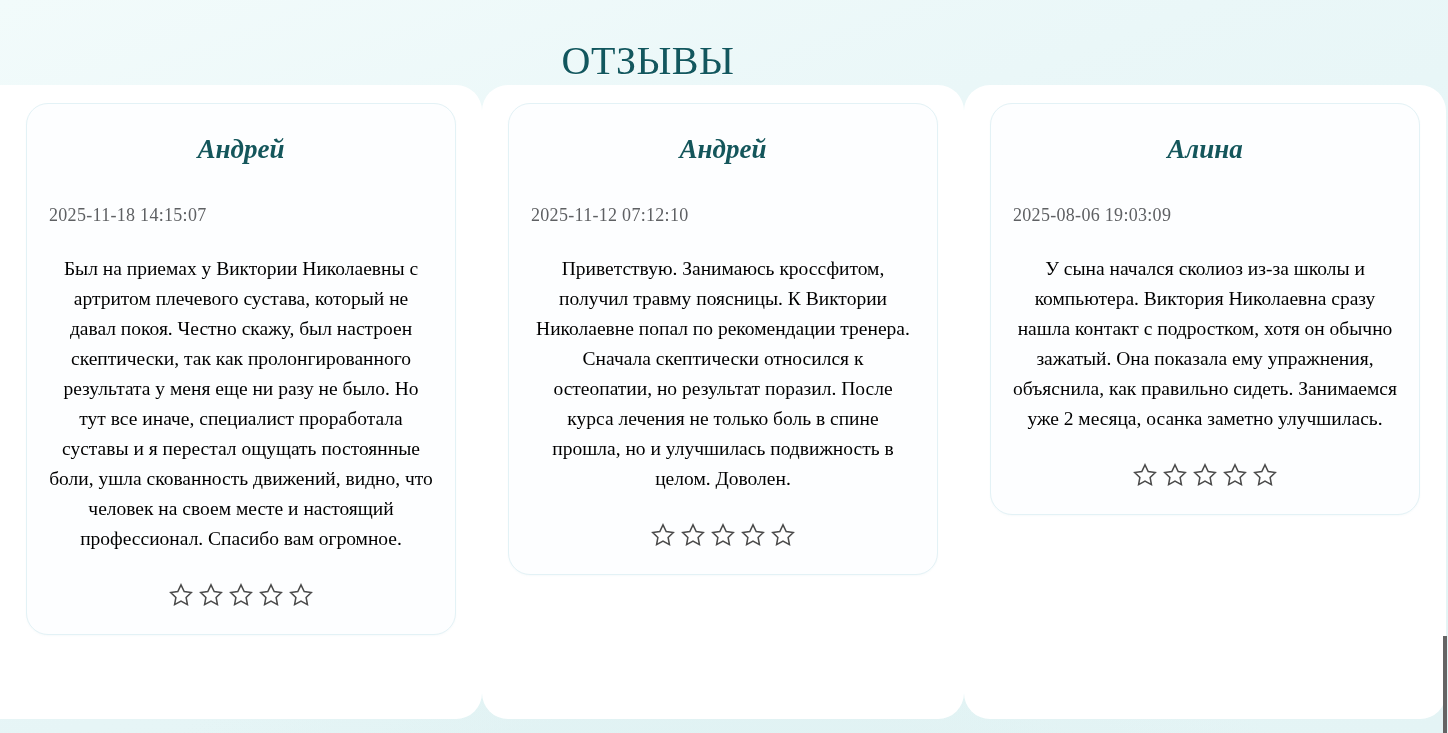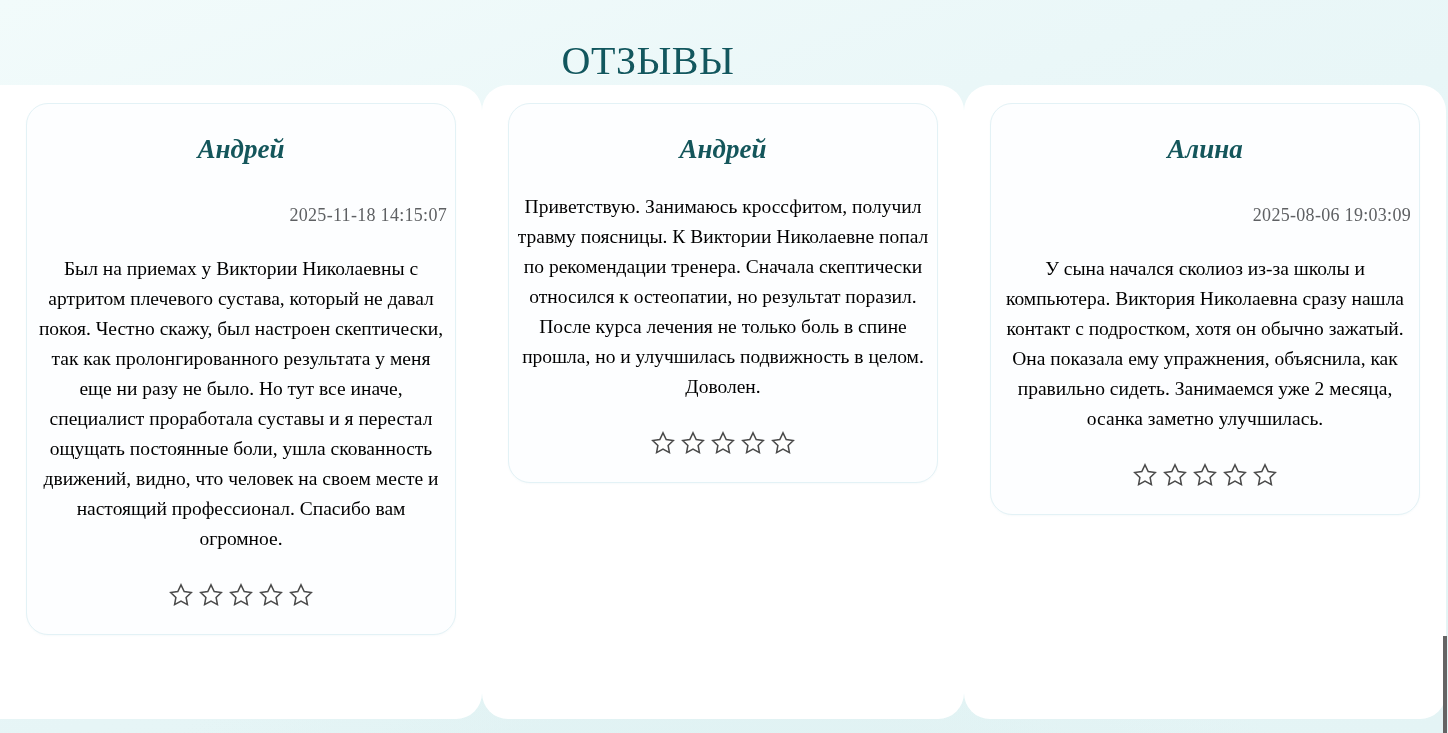--- a/index.html
+++ b/index.html
@@ -58,37 +58,37 @@
 
   .review-card {
     position: absolute;
     top: 18px;
     left: 26px;
     right: 26px;
     background: #fdfeff;
     border: 1px solid #e3f2f6;
     border-radius: 22px;
     box-sizing: border-box;
-    padding: 22px 8px 26px;
+    padding: 22px 22px 26px;
     box-shadow: 0 1px 2px rgba(100,160,170,0.05);
   }
 
   .review-name {
     text-align: center;
     color: #14565b;
     font-size: 27px;
     line-height: 34px;
     font-weight: bold;
     font-style: italic;
     font-family: "Liberation Serif", "DejaVu Serif", serif;
     margin: 6px 0 0;
   }
 
   .review-date {
-    text-align: right;
+    text-align: left;
     color: #5e6063;
     font-size: 18px;
     line-height: 26px;
     letter-spacing: 0.3px;
     margin: 36px 0 0;
     font-family: "Liberation Serif", "DejaVu Serif", serif;
   }
 
   .review-text {
     text-align: center;
@@ -165,20 +165,21 @@
               <path class="star-outline" d="M12 2.6l2.95 6.17 6.55.88-4.78 4.6 1.2 6.6L12 17.7 6.08 20.85l1.2-6.6-4.78-4.6 6.55-.88z"></path>
             </svg>
           </span>
         </div>
     </div>
   </div>
 
   <div class="slide-track">
     <div class="review-card">
       <div class="review-name">Андрей</div>
+      <div class="review-date">2025-11-12 07:12:10</div>
       <div class="review-text">Приветствую. Занимаюсь кроссфитом, получил травму поясницы. К Виктории Николаевне попал по рекомендации тренера. Сначала скептически относился к остеопатии, но результат поразил. После курса лечения не только боль в спине прошла, но и улучшилась подвижность в целом. Доволен.</div>
       <div class="review-stars">
           <span>
             <svg width="26" height="26" viewBox="0 0 24 24">
               <path class="star-outline" d="M12 2.6l2.95 6.17 6.55.88-4.78 4.6 1.2 6.6L12 17.7 6.08 20.85l1.2-6.6-4.78-4.6 6.55-.88z"></path>
             </svg>
           </span>
           <span>
             <svg width="26" height="26" viewBox="0 0 24 24">
               <path class="star-outline" d="M12 2.6l2.95 6.17 6.55.88-4.78 4.6 1.2 6.6L12 17.7 6.08 20.85l1.2-6.6-4.78-4.6 6.55-.88z"></path>

